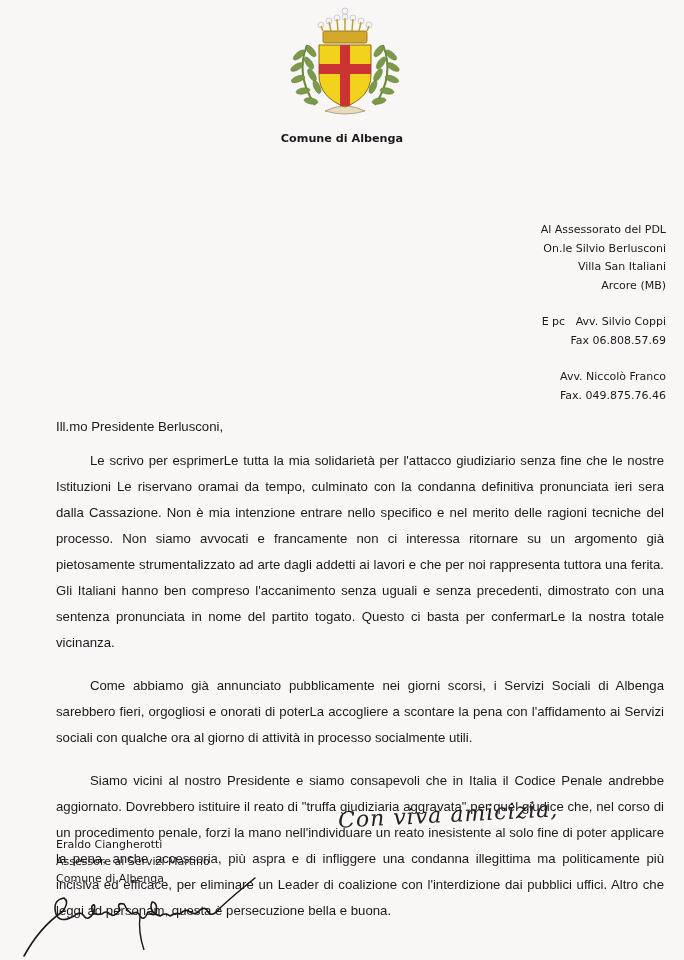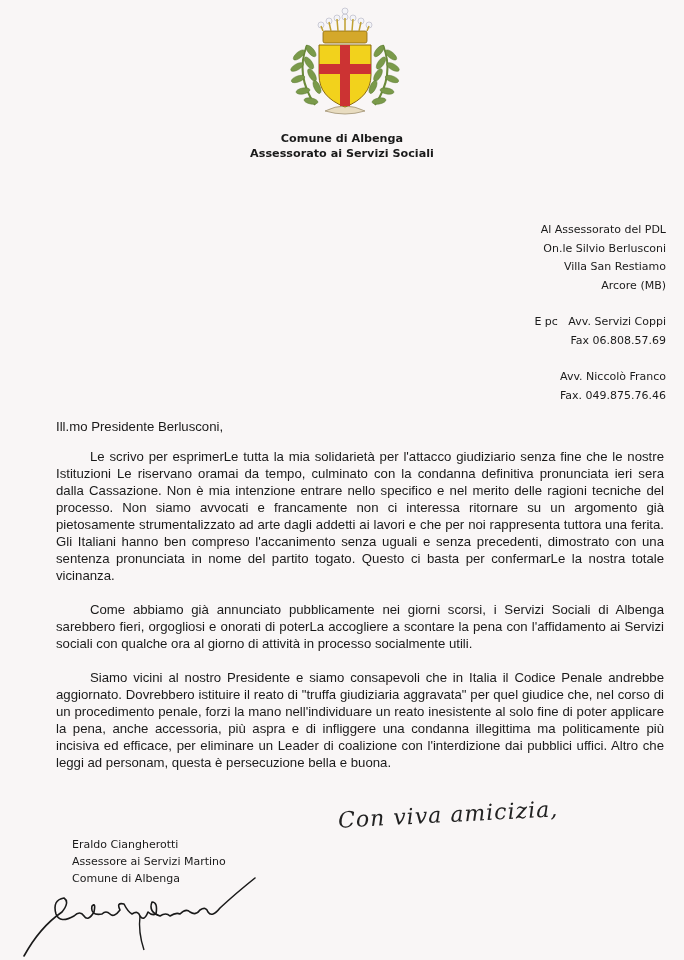--- a/index.html
+++ b/index.html
@@ -28,38 +28,38 @@
     }
     .addr .gap { height: 18px; }
     .salutation {
       position: absolute; left: 56px; top: 419px;
       font-family: "Liberation Sans", sans-serif;
       font-size: 13.2px;
     }
     .body {
       position: absolute; left: 56px; top: 448px; width: 608px;
       font-family: "Liberation Sans", sans-serif;
-      font-size: 13.2px; line-height: 17px;
+      font-size: 13.2px; line-height: 26px;
     }
     .body p {
       margin: 0 0 17px 0;
       text-indent: 34px;
       text-align: justify;
     }
     .closing-note {
       position: absolute; left: 338px; top: 802px;
       font-family: "DejaVu Serif", serif; font-style: italic;
       font-size: 22px; color: #222;
       transform: rotate(-3deg);
       letter-spacing: 1px;
     }
     .signoff {
       position: absolute; left: 56px; top: 836px;
       font-family: "DejaVu Sans", sans-serif;
-      font-size: 11px; line-height: 17px; margin-left: 16px;
+      font-size: 11px; line-height: 17px;
     }
     .signature {
       position: absolute; left: 20px; top: 872px; width: 240px; height: 85px;
     }
   </style>
 </head>
 <body>
 
 <svg class="crest" viewBox="0 0 120 120">
 
@@ -103,30 +103,29 @@
       <circle cx="68" cy="13" r="3"></circle>
       <circle cx="76" cy="16" r="3"></circle>
       <circle cx="84" cy="20" r="3"></circle>
   </g>
   <path d="M38 26 L36 21 M46 26 L44 17 M53 26 L52 14 M60 26 L60 13 M67 26 L68 14 M74 26 L76 17 M82 26 L84 21" stroke="#c0a030" stroke-width="1.5"></path>
   <circle cx="60" cy="6" r="3" fill="#f4f4f8" stroke="#b0b0c0" stroke-width="0.6"></circle>
 </svg>
 
 <div class="letterhead">
   <div class="org">Comune di Albenga</div>
-  <div class="org">Assessorato ai Servizi Sociali</div>
 </div>
 
 <div class="addr">
   <div>Al Assessorato del PDL</div>
   <div>On.le Silvio Berlusconi</div>
-  <div>Villa San Restiamo</div>
+  <div>Villa San Italiani</div>
   <div>Arcore (MB)</div>
   <div class="gap"></div>
-  <div style="white-space:pre">E pc   Avv. Servizi Coppi</div>
+  <div style="white-space:pre">E pc   Avv. Silvio Coppi</div>
   <div>Fax 06.808.57.69</div>
   <div class="gap"></div>
   <div>Avv. Niccolò Franco</div>
   <div>Fax. 049.875.76.46</div>
 </div>
 
 <div class="salutation">Ill.mo Presidente Berlusconi,</div>
 
 <div class="body">
   <p>Le scrivo per esprimerLe tutta la mia solidarietà per l'attacco giudiziario senza fine che le nostre Istituzioni Le riservano oramai da tempo, culminato con la condanna definitiva pronunciata ieri sera dalla Cassazione. Non è mia intenzione entrare nello specifico e nel merito delle ragioni tecniche del processo. Non siamo avvocati e francamente non ci interessa ritornare su un argomento già pietosamente strumentalizzato ad arte dagli addetti ai lavori e che per noi rappresenta tuttora una ferita. Gli Italiani hanno ben compreso l'accanimento senza uguali e senza precedenti, dimostrato con una sentenza pronunciata in nome del partito togato. Questo ci basta per confermarLe la nostra totale vicinanza.</p>

